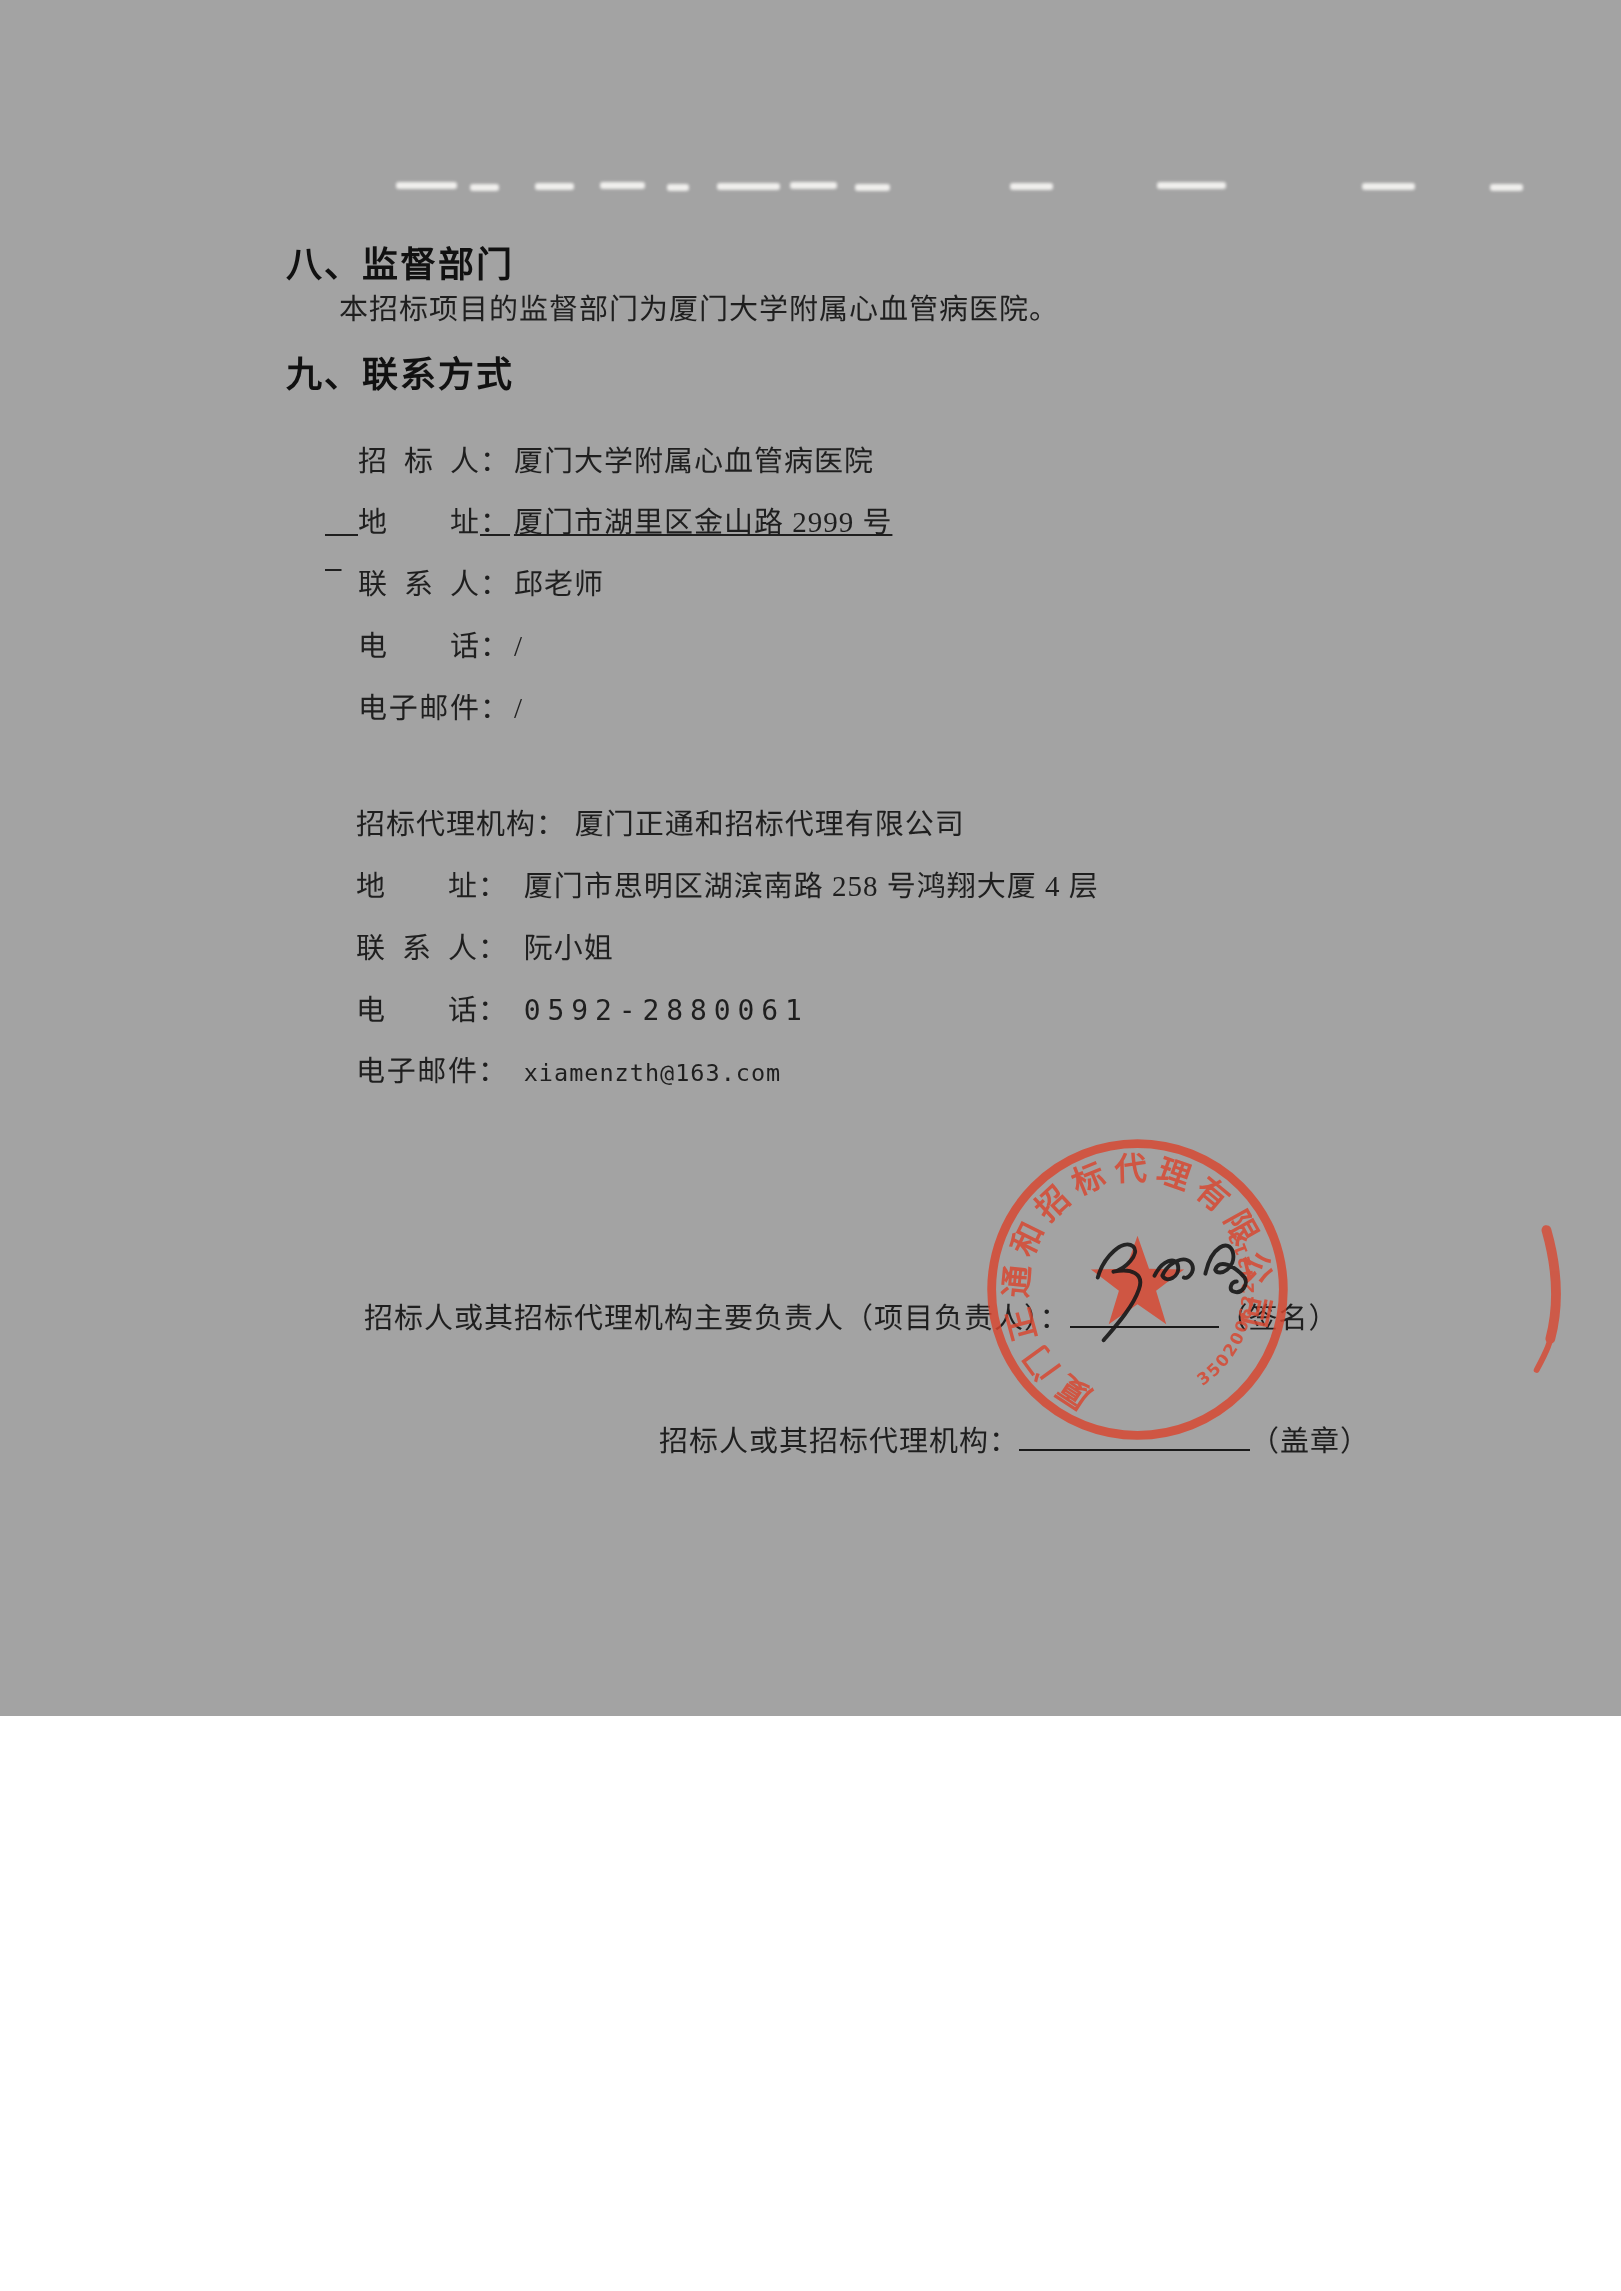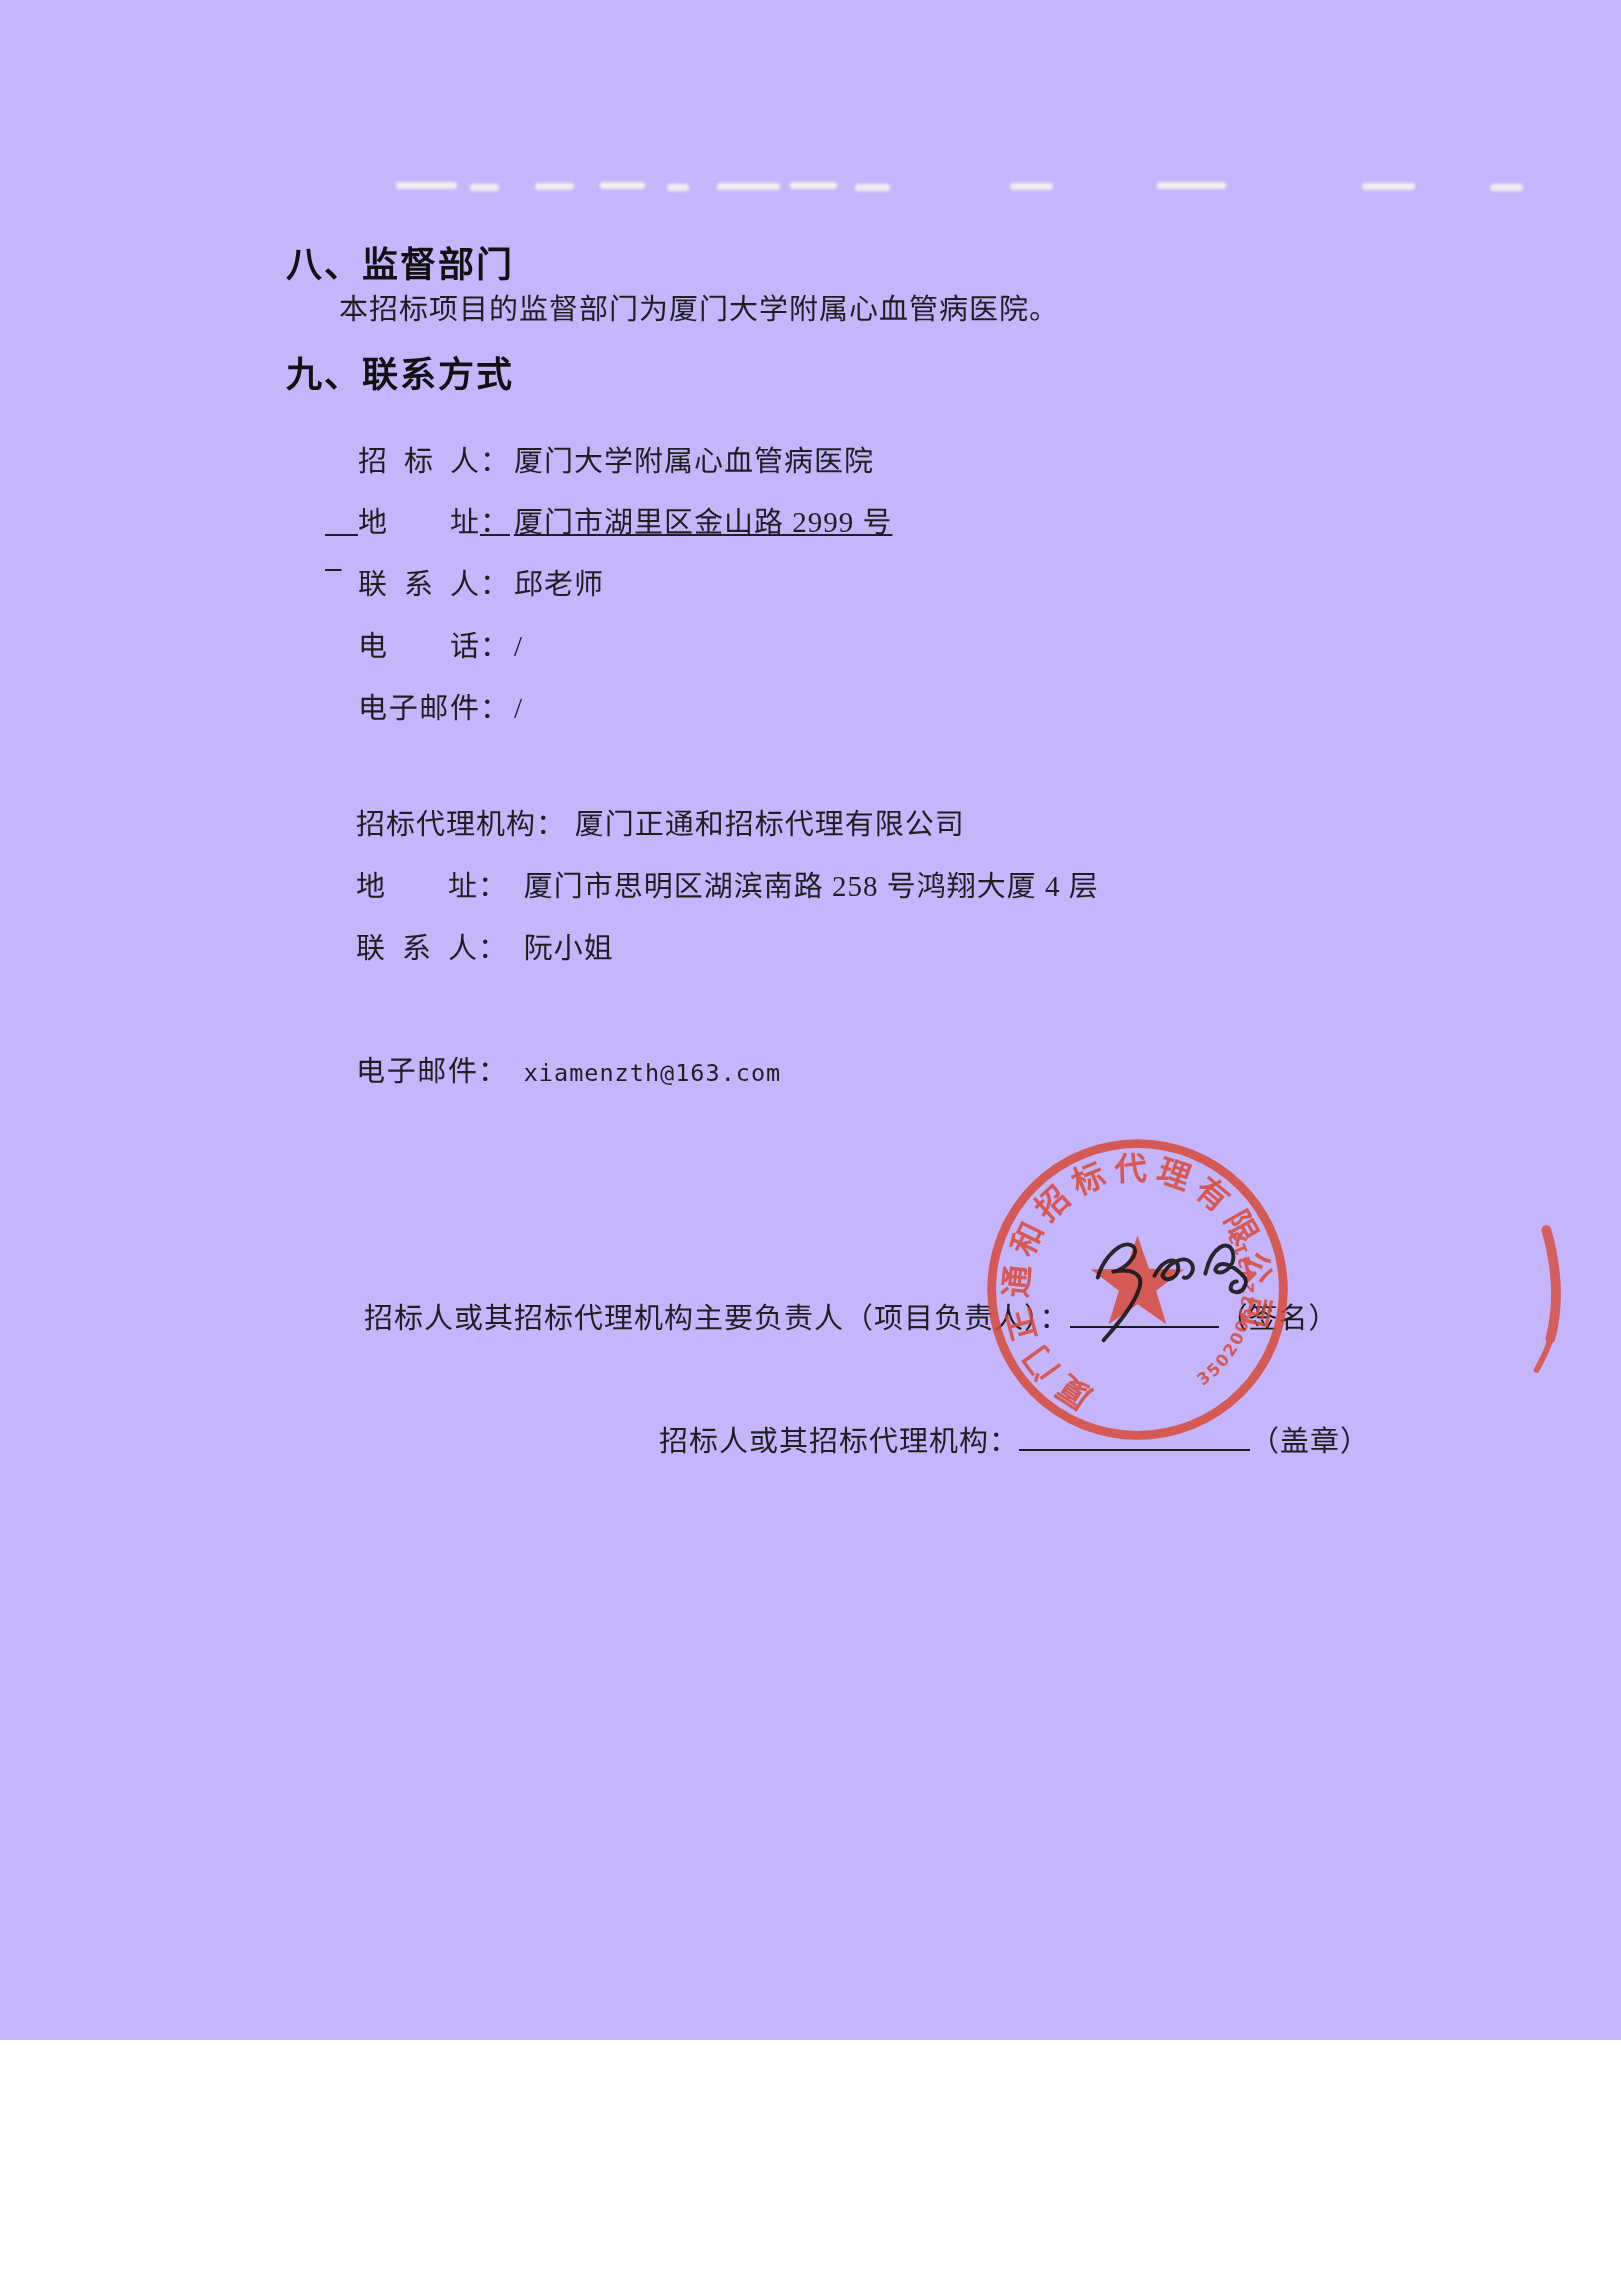--- a/index.html
+++ b/index.html
@@ -1,19 +1,19 @@
 <!DOCTYPE html>
 <html lang="zh-CN"><head>
 <meta charset="utf-8">
 <style>
   html,body{margin:0;padding:0;background:#ffffff;}
   .page{
     position:relative;
-    width:1621px;height:2040px;
-    background:#c4b5fd;
+    width:1621px;height:1716px;
+    background:#a3a3a3;
     font-family:"Liberation Serif", serif;
     color:#1f1f1f;
     overflow:hidden;
   }
   .h{
     position:absolute;
     font-family:"Liberation Sans", sans-serif;
     font-weight:700;
     font-size:36px;
     letter-spacing:2px;
@@ -129,20 +129,23 @@
 
   <div class="line" style="left:323px;top:772px;">
     <span class="lbl-wide">招标代理机构</span><span>：</span><span class="val" style="margin-left:8.8px;">厦门正通和招标代理有限公司</span>
   </div>
   <div class="line" style="left:323px;top:834px;">
     <span class="lbl">地址</span><span>：</span><span class="val ind">厦门市思明区湖滨南路 258 号鸿翔大厦 4 层</span>
   </div>
   <div class="line" style="left:323px;top:896px;">
     <span class="lbl">联系人</span><span>：</span><span class="val ind">阮小姐</span>
   </div>
+  <div class="line" style="left:323px;top:958px;">
+    <span class="lbl">电话</span><span>：</span><span class="val ind v-phone">0592-2880061</span>
+  </div>
   <div class="line" style="left:323px;top:1019px;">
     <span class="lbl">电子邮件</span><span>：</span><span class="val ind v-email">xiamenzth@163.com</span>
   </div>
 
   <div class="sig-line" style="left:331px;top:1258px;">
     <span>招标人或其招标代理机构主要负责人（项目负责人）：</span><span class="uline ul1"></span><span>（签名）</span>
   </div>
 
   <div class="sig-line" style="left:626px;top:1381px;">
     <span>招标人或其招标代理机构：</span><span class="uline ul2"></span><span>（盖章）</span>

